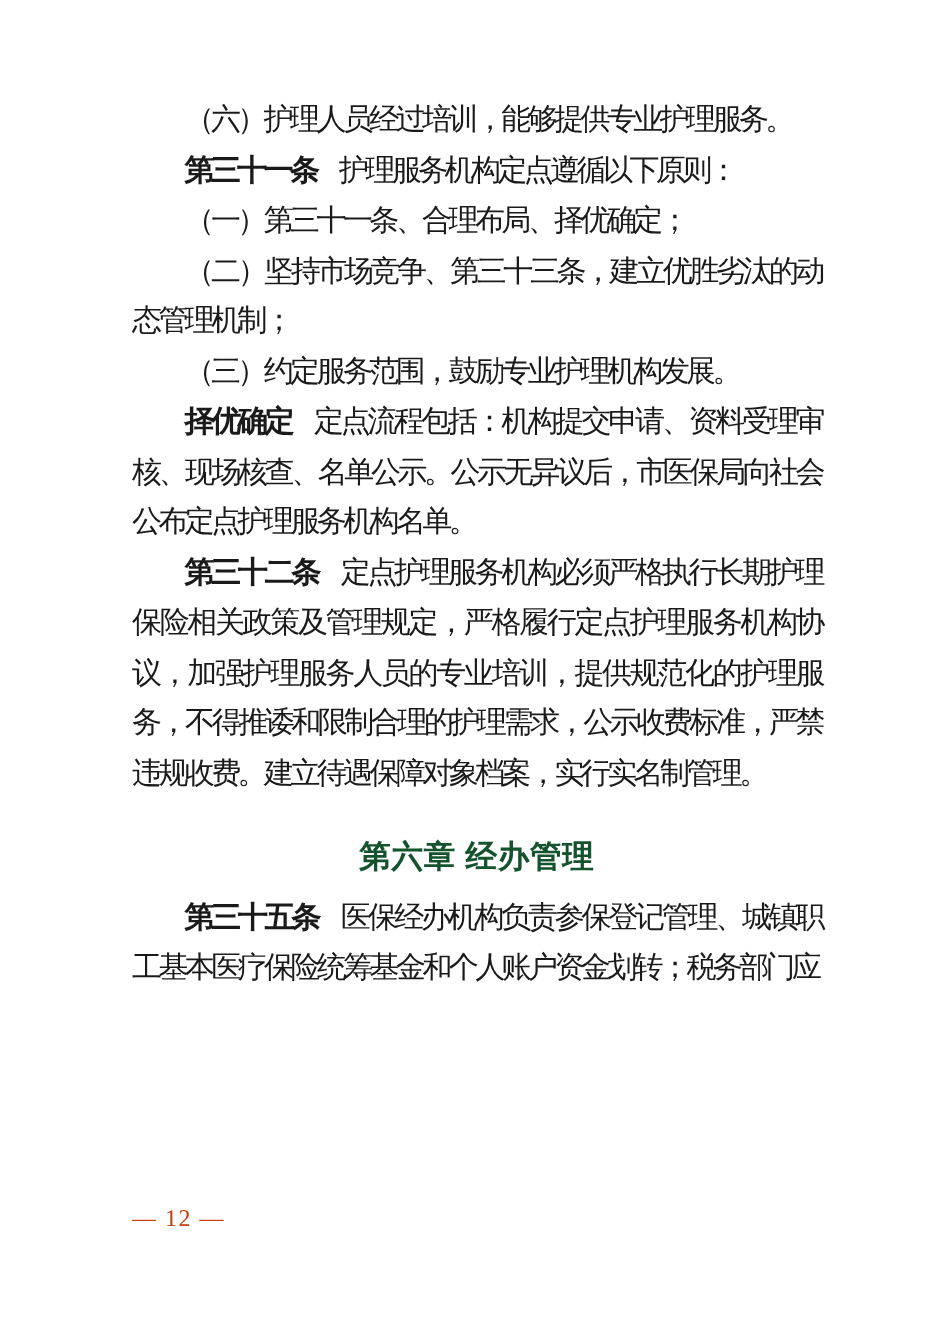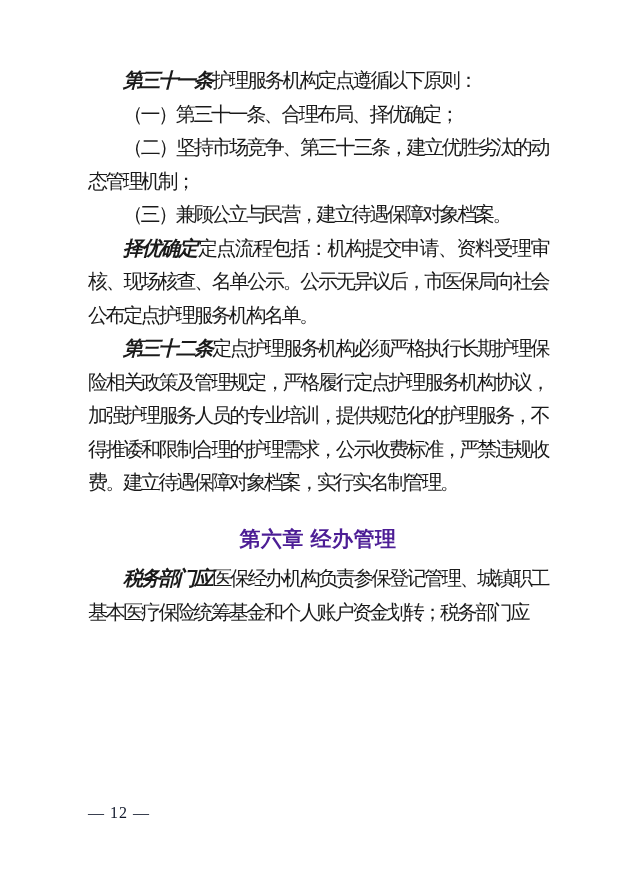--- a/index.html
+++ b/index.html
@@ -31,51 +31,51 @@
     text-align: justify;
     text-justify: inter-character;
   }
   .para {
     margin: 0;
     padding: 0;
     text-indent: 35px;
   }
   .article-no {
     font-weight: bold;
-    margin-right: 1px;
-    font-style: italic;
+    margin-right: 15px;
   }
   .chapter-heading {
     font-family: "Liberation Sans", "DejaVu Sans", sans-serif;
     font-weight: bold;
     font-size: 21px;
     letter-spacing: 0.5px;
     text-align: center;
     text-indent: 0;
     margin: 22px 0 7px 0;
     line-height: 33.5px;
-    color: #4c1d95;
+    color: #14532d;
   }
   .page-number {
     position: absolute;
     left: 88px;
     top: 804px;
     font-size: 16px;
     letter-spacing: 1px;
-    color: #0f172a;
+    color: #c2410c;
   }
 </style>
 </head>
 <body>
 
 <div class="doc-page">
   <div class="doc-content">
+      <p class="para">（六）护理人员经过培训，能够提供专业护理服务。</p>
       <p class="para"><span class="article-no">第三十一条</span>护理服务机构定点遵循以下原则：</p>
       <p class="para">（一）第三十一条、合理布局、择优确定；</p>
       <p class="para">（二）坚持市场竞争、第三十三条，建立优胜劣汰的动态管理机制；</p>
-      <p class="para">（三）兼顾公立与民营，建立待遇保障对象档案。</p>
+      <p class="para">（三）约定服务范围，鼓励专业护理机构发展。</p>
       <p class="para"><span class="article-no">择优确定</span>定点流程包括：机构提交申请、资料受理审核、现场核查、名单公示。公示无异议后，市医保局向社会公布定点护理服务机构名单。</p>
       <p class="para"><span class="article-no">第三十二条</span>定点护理服务机构必须严格执行长期护理保险相关政策及管理规定，严格履行定点护理服务机构协议，加强护理服务人员的专业培训，提供规范化的护理服务，不得推诿和限制合理的护理需求，公示收费标准，严禁违规收费。建立待遇保障对象档案，实行实名制管理。</p>
       <div class="chapter-heading">第六章 经办管理</div>
-      <p class="para"><span class="article-no">税务部门应</span>医保经办机构负责参保登记管理、城镇职工基本医疗保险统筹基金和个人账户资金划转；税务部门应</p>
+      <p class="para"><span class="article-no">第三十五条</span>医保经办机构负责参保登记管理、城镇职工基本医疗保险统筹基金和个人账户资金划转；税务部门应</p>
     </div>
   <div class="page-number">— 12 —</div>
 </div>
 
 </body></html>

